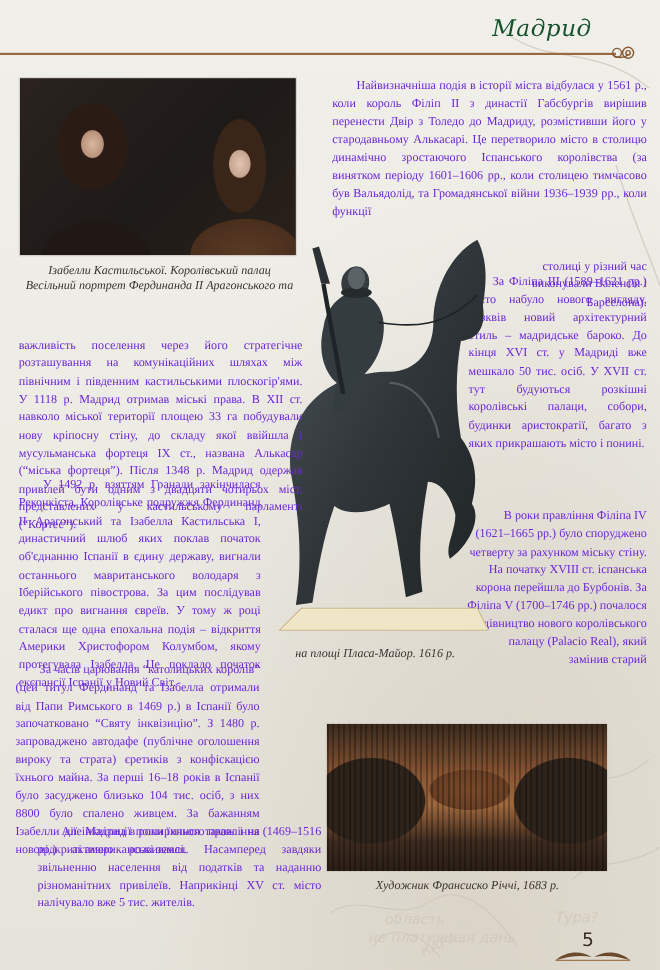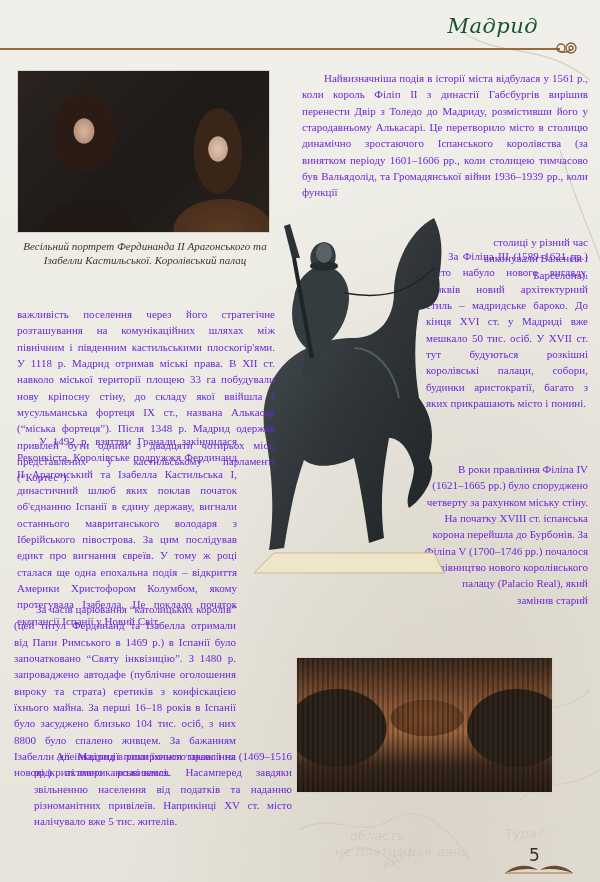--- a/index.html
+++ b/index.html
@@ -102,22 +102,22 @@
   <g fill="none" stroke="#8a5a34" stroke-width="1.3">
     <circle cx="8" cy="7" r="4"></circle>
       <circle cx="18" cy="7" r="5"></circle>
     <path d="M4 9 C8 12 14 12 18 9"></path>
       <circle cx="18" cy="7" r="2"></circle>
   </g>
 </svg>
 
 <div class="portrait"></div>
 <div class="caption" style="left:14px; top:240px; width:262px;">
+  <div>Ізабелли Кастильської. Королівський палац</div>
   <div>Весільний портрет Фердинанда II Арагонського та</div>
-  <div>Ізабелли Кастильської. Королівський палац</div>
 </div>
 
 <div class="txt" style="left:302px; top:70px; width:286px;">
   <p>Найвизначніша подія в історії міста відбулася у 1561 р., коли король Філіп II з династії Габсбургів вирішив перенести Двір з Толедо до Мадриду, розмістивши його у стародавньому Алькасарі. Це перетворило місто в столицю динамічно зростаючого Іспанського королівства (за винятком періоду 1601–1606 рр., коли столицею тимчасово був Вальядолід, та Громадянської війни 1936–1939 рр., коли функції</p>
 </div>
 
 <div class="txt" style="left:440px; top:199px; width:148px; text-align:right;">
   <p class="noindent">столиці у різний час виконували Валенсія і Барселона).</p>
 </div>
 <div class="txt" style="left:426px; top:248px; width:162px; ">
@@ -147,37 +147,39 @@
   <ellipse cx="80" cy="55" rx="8" ry="10" fill="#5a6266"></ellipse>
 
   <path d="M48 60 L40 28 L46 26 L56 60 Z" fill="#2b3134"></path>
   <path d="M50 60 L68 160" stroke="#1f2426" stroke-width="4"></path>
 
   <path d="M100 95 C130 100 160 100 190 70" stroke="#1f2426" stroke-width="1.5" fill="none"></path>
 
   <path d="M110 150 C130 150 150 170 155 200" stroke="#6a7478" stroke-width="2" fill="none" opacity="0.6"></path>
 </svg>
 <div class="caption" style="left:246px; top:588px; width:190px;">
+  <div>на площі Пласа-Майор. 1616 р.</div>
 </div>
 
 <div class="txt" style="left:17px; top:271px; width:258px;">
   <p class="noindent">важливість поселення через його стратегічне розташування на комунікаційних шляхах між північним і південним кастильськими плоскогір'ями. У 1118 р. Мадрид отримав міські права. В XII ст. навколо міської території площею 33 га побудували нову кріпосну стіну, до складу якої ввійшла і мусульманська фортеця IX ст., названа Алькасар (“міська фортеця”). Після 1348 р. Мадрид одержав привілей бути одним з двадцяти чотирьох міст, представлених у кастильському парламенті (“Кортес”).</p>
 </div>
 <div class="txt" style="left:17px; top:433px; width:220px;">
   <p>У 1492 р. взяттям Гранади закінчилася Реконкіста. Королівське подружжя Фердинанд II Арагонський та Ізабелла Кастильська I, династичний шлюб яких поклав початок об'єднанню Іспанії в єдину державу, вигнали останнього мавританського володаря з Іберійського півострова. За цим послідував едикт про вигнання євреїв. У тому ж році сталася ще одна епохальна подія – відкриття Америки Христофором Колумбом, якому протегувала Ізабелла. Це поклало початок експансії Іспанії у Новий Світ.</p>
 </div>
 <div class="txt" style="left:14px; top:601px; width:222px;">
   <p>За часів царювання “католицьких королів” (цей титул Фердинанд та Ізабелла отримали від Папи Римського в 1469 р.) в Іспанії було започатковано “Святу інквізицію”. З 1480 р. запроваджено автодафе (публічне оголошення вироку та страта) єретиків з конфіскацією їхнього майна. За перші 16–18 років в Іспанії було засуджено близько 104 тис. осіб, з них 8800 було спалено живцем. За бажанням Ізабелли дії інквізиції поширилися також і на нововідкриті американські землі.</p>
 </div>
 <div class="txt" style="left:34px; top:748px; width:258px;">
   <p>Але Мадрид в роки їхнього правління (1469–1516 рр.) активно розвивався. Насамперед завдяки звільненню населення від податків та наданню різноманітних привілеїв. Наприкінці XV ст. місто налічувало вже 5 тис. жителів.</p>
 </div>
 
 <div class="painting"></div>
 <div class="caption" style="left:300px; top:799px; width:250px;">
+  <div>Художник Франсиско Річчі, 1683 р.</div>
 </div>
 
 <div class="page-number">5</div>
 <svg class="page-ornament" viewBox="0 0 72 12">
   <path d="M2 9 C12 0 26 0 35 6 C26 4 14 5 2 9 Z" fill="#6b4a2c"></path>
   <path d="M70 9 C60 0 46 0 37 6 C46 4 58 5 70 9 Z" fill="#6b4a2c"></path>
   <path d="M2 9 L70 9" stroke="#a07a4e" stroke-width="1.2"></path>
 </svg>
 
 </body></html>

